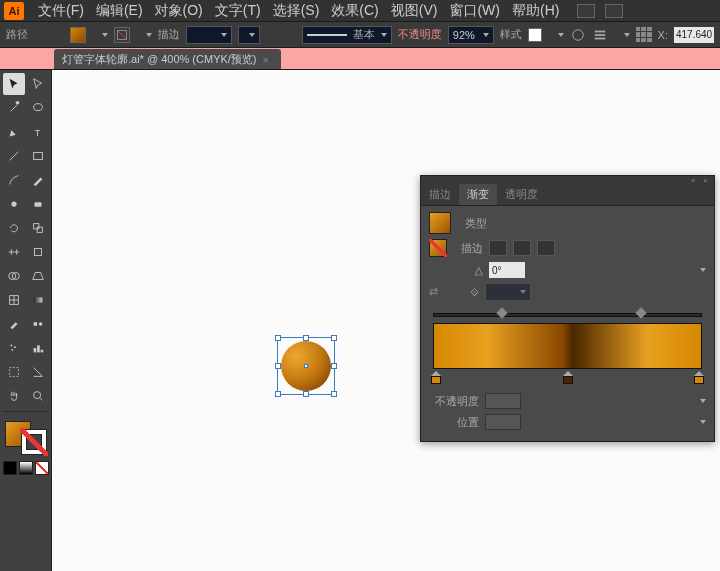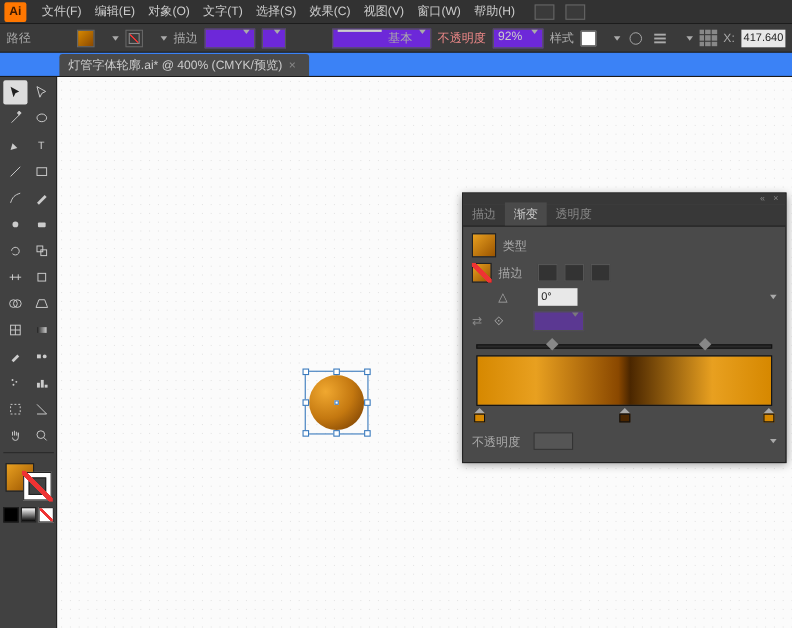--- a/index.html
+++ b/index.html
@@ -1,39 +1,39 @@
 <!DOCTYPE html>
 <html><head>
 <meta charset="utf-8">
 <style>
 *{margin:0;padding:0;box-sizing:border-box;font-family:"Microsoft YaHei",Arial,sans-serif;font-size:11px;color:#ccc;user-select:none}
 body{width:720px;height:571px;background:#4a4a4a;overflow:hidden;position:relative}
 .menubar{height:22px;background:#323232;display:flex;align-items:center;padding:0 4px;border-bottom:1px solid #1a1a1a}
 .ai-logo{width:20px;height:18px;background:#ff7700;margin-right:8px;display:flex;align-items:center;justify-content:center;color:#3d1a00;font-weight:bold;font-size:11px;border-radius:2px}
-.menu-item{padding:0 6px;cursor:pointer;font-size:11px}
+.menu-item{padding:0 6px;cursor:pointer;font-size:14px}
 .menu-icons{margin-left:12px;display:flex;gap:10px}
 .menu-icon-btn{width:18px;height:14px;border:1px solid #666;background:#3a3a3a}
 .controlbar{height:26px;background:#3a3a3a;display:flex;align-items:center;padding:0 6px;gap:6px;border-bottom:1px solid #1a1a1a}
 .cb-label{font-size:11px;color:#aaa}
 .swatch{width:16px;height:16px;border:1px solid #666}
 .fill-sw{background:linear-gradient(135deg,#d68800,#8a4800)}
 .stroke-sw{background:#3a3a3a;position:relative}
 .stroke-sw::after{content:"";position:absolute;inset:2px;border:1px solid #888;background:linear-gradient(45deg,transparent 45%,#e33 45%,#e33 55%,transparent 55%)}
-.dropdown{height:18px;background:#6d28d9;border:1px solid #555;display:flex;padding:0 4px;gap:3px;min-width:40px}
+.dropdown{height:18px;background:#0f172a;border:1px solid #555;display:flex;align-items:center;padding:0 4px;gap:3px;min-width:40px}
 .dd-arrow{width:0;height:0;border-left:3px solid transparent;border-right:3px solid transparent;border-top:4px solid #aaa;margin-left:auto}
 .stroke-line{width:40px;height:2px;background:#ccc}
 .basic-label{color:#aaa;margin:0 3px}
 .opacity-label{color:#e88}
 .white-sw{background:#fff;width:14px;height:14px;border:1px solid #666}
 .ctrl-icon{width:16px;height:16px;display:flex;align-items:center;justify-content:center;cursor:pointer}
 .ctrl-icon svg{width:14px;height:14px}
 .grid-nine{width:16px;height:16px;display:grid;grid-template-columns:repeat(3,1fr);grid-template-rows:repeat(3,1fr);gap:1px}
 .grid-nine span{background:#888}
 .coord-field{width:40px;height:16px;background:#e8e8e8;color:#222;padding:0 2px;display:flex;align-items:center;font-size:10px}
-.tabbar{height:22px;background:#3b82f6;display:flex;align-items:flex-end;padding-left:54px;border-bottom:1px solid #1a1a1a}
+.tabbar{height:22px;background:#fca5a5;display:flex;align-items:flex-end;padding-left:54px;border-bottom:1px solid #1a1a1a}
 .doc-tab{height:20px;background:#4a4a4a;padding:0 8px;display:flex;align-items:center;gap:6px;font-size:11px;color:#999;border-radius:3px 3px 0 0}
 .tab-close{width:10px;height:10px;cursor:pointer;color:#888}
 .toolbox{position:absolute;left:0;top:70px;width:52px;bottom:0;background:#414141;border-right:1px solid #222;padding:3px}
 .tool-grid{display:grid;grid-template-columns:1fr 1fr;gap:2px}
 .tool{width:22px;height:22px;display:flex;align-items:center;justify-content:center;cursor:pointer;border-radius:2px}
 .tool.active{background:#ddd}
 .tool svg{width:14px;height:14px}
 .tool-sep{grid-column:1/3;height:1px;background:#2a2a2a;margin:2px 0}
 .fill-stroke{grid-column:1/3;position:relative;height:38px;margin-top:3px}
 .fs-fill{position:absolute;left:2px;top:2px;width:26px;height:26px;background:linear-gradient(135deg,#e8a020,#9a5400);border:1px solid #222}
@@ -52,21 +52,21 @@
 .circle{position:absolute;left:4px;top:4px;width:50px;height:50px;border-radius:50%;background:radial-gradient(circle at 30% 30%,#f0a830,#c47810 50%,#6a3400)}
 .center-pt{position:absolute;left:50%;top:50%;width:4px;height:4px;margin:-2px;background:#fff;border:1px solid #3a7abd}
 .panel{position:absolute;right:5px;top:175px;width:295px;background:#4a4a4a;border:1px solid #222;box-shadow:0 2px 8px rgba(0,0,0,.4)}
 .panel-close-row{height:10px;display:flex;justify-content:flex-end;gap:4px;padding:1px 3px;background:#383838}
 .px{width:8px;height:8px;cursor:pointer;color:#888;font-size:8px;line-height:8px}
 .panel-tabs{height:20px;background:#383838;display:flex;align-items:flex-end;border-bottom:1px solid #222}
 .ptab{padding:3px 8px;color:#888;cursor:pointer;font-size:11px}
 .ptab.active{background:#4a4a4a;color:#ccc}
 .panel-body{padding:6px 8px}
 .prow{display:flex;align-items:center;gap:6px;margin-bottom:5px}
-.prow .lbl{min-width:30px;text-align:left;color:#aaa;font-size:11px}
+.prow .lbl{min-width:30px;text-align:right;color:#aaa;font-size:11px}
 .big-sw{width:22px;height:22px;border:1px solid #222;background:linear-gradient(135deg,#e8a020,#9a5400)}
 .sm-sw-wrap{position:relative;width:18px;height:18px}
 .sm-sw{width:18px;height:18px;border:1px solid #222;background:linear-gradient(135deg,#e8a020,#9a5400)}
 .sm-sw-x{position:absolute;inset:0;background:linear-gradient(45deg,transparent 42%,#e33 42%,#e33 58%,transparent 58%)}
 .type-dd{flex:1;height:18px;background:#2a2a2a;border:1px solid #555;display:flex;align-items:center;padding:0 5px}
 .cap-btn{width:18px;height:16px;background:#333;border:1px solid #555;cursor:pointer}
 .angle-field{width:36px;height:16px;background:#e8e8e8;color:#222;padding:0 3px;font-size:10px;display:flex;align-items:center}
 .reverse-icon{width:14px;height:14px;color:#888}
 .slider-zone{position:relative;height:80px;margin:6px 0}
 .slider-track{position:absolute;left:4px;right:4px;top:6px;height:4px;background:#2a2a2a;border:1px solid #111}
@@ -409,14 +409,19 @@
             <div class="cstop-tri"></div>
             <div class="cstop-box" style="background:#d68800"></div>
           </div>
       </div>
     </div>
     <div class="prow">
       <span class="lbl" style="min-width:50px">不透明度</span>
       <div class="pct-field"></div>
       <div class="dd-arrow"></div>
     </div>
+    <div class="prow">
+      <span class="lbl" style="min-width:50px">位置</span>
+      <div class="pct-field"></div>
+      <div class="dd-arrow"></div>
+    </div>
   </div>
 </div>
 
 </body></html>

